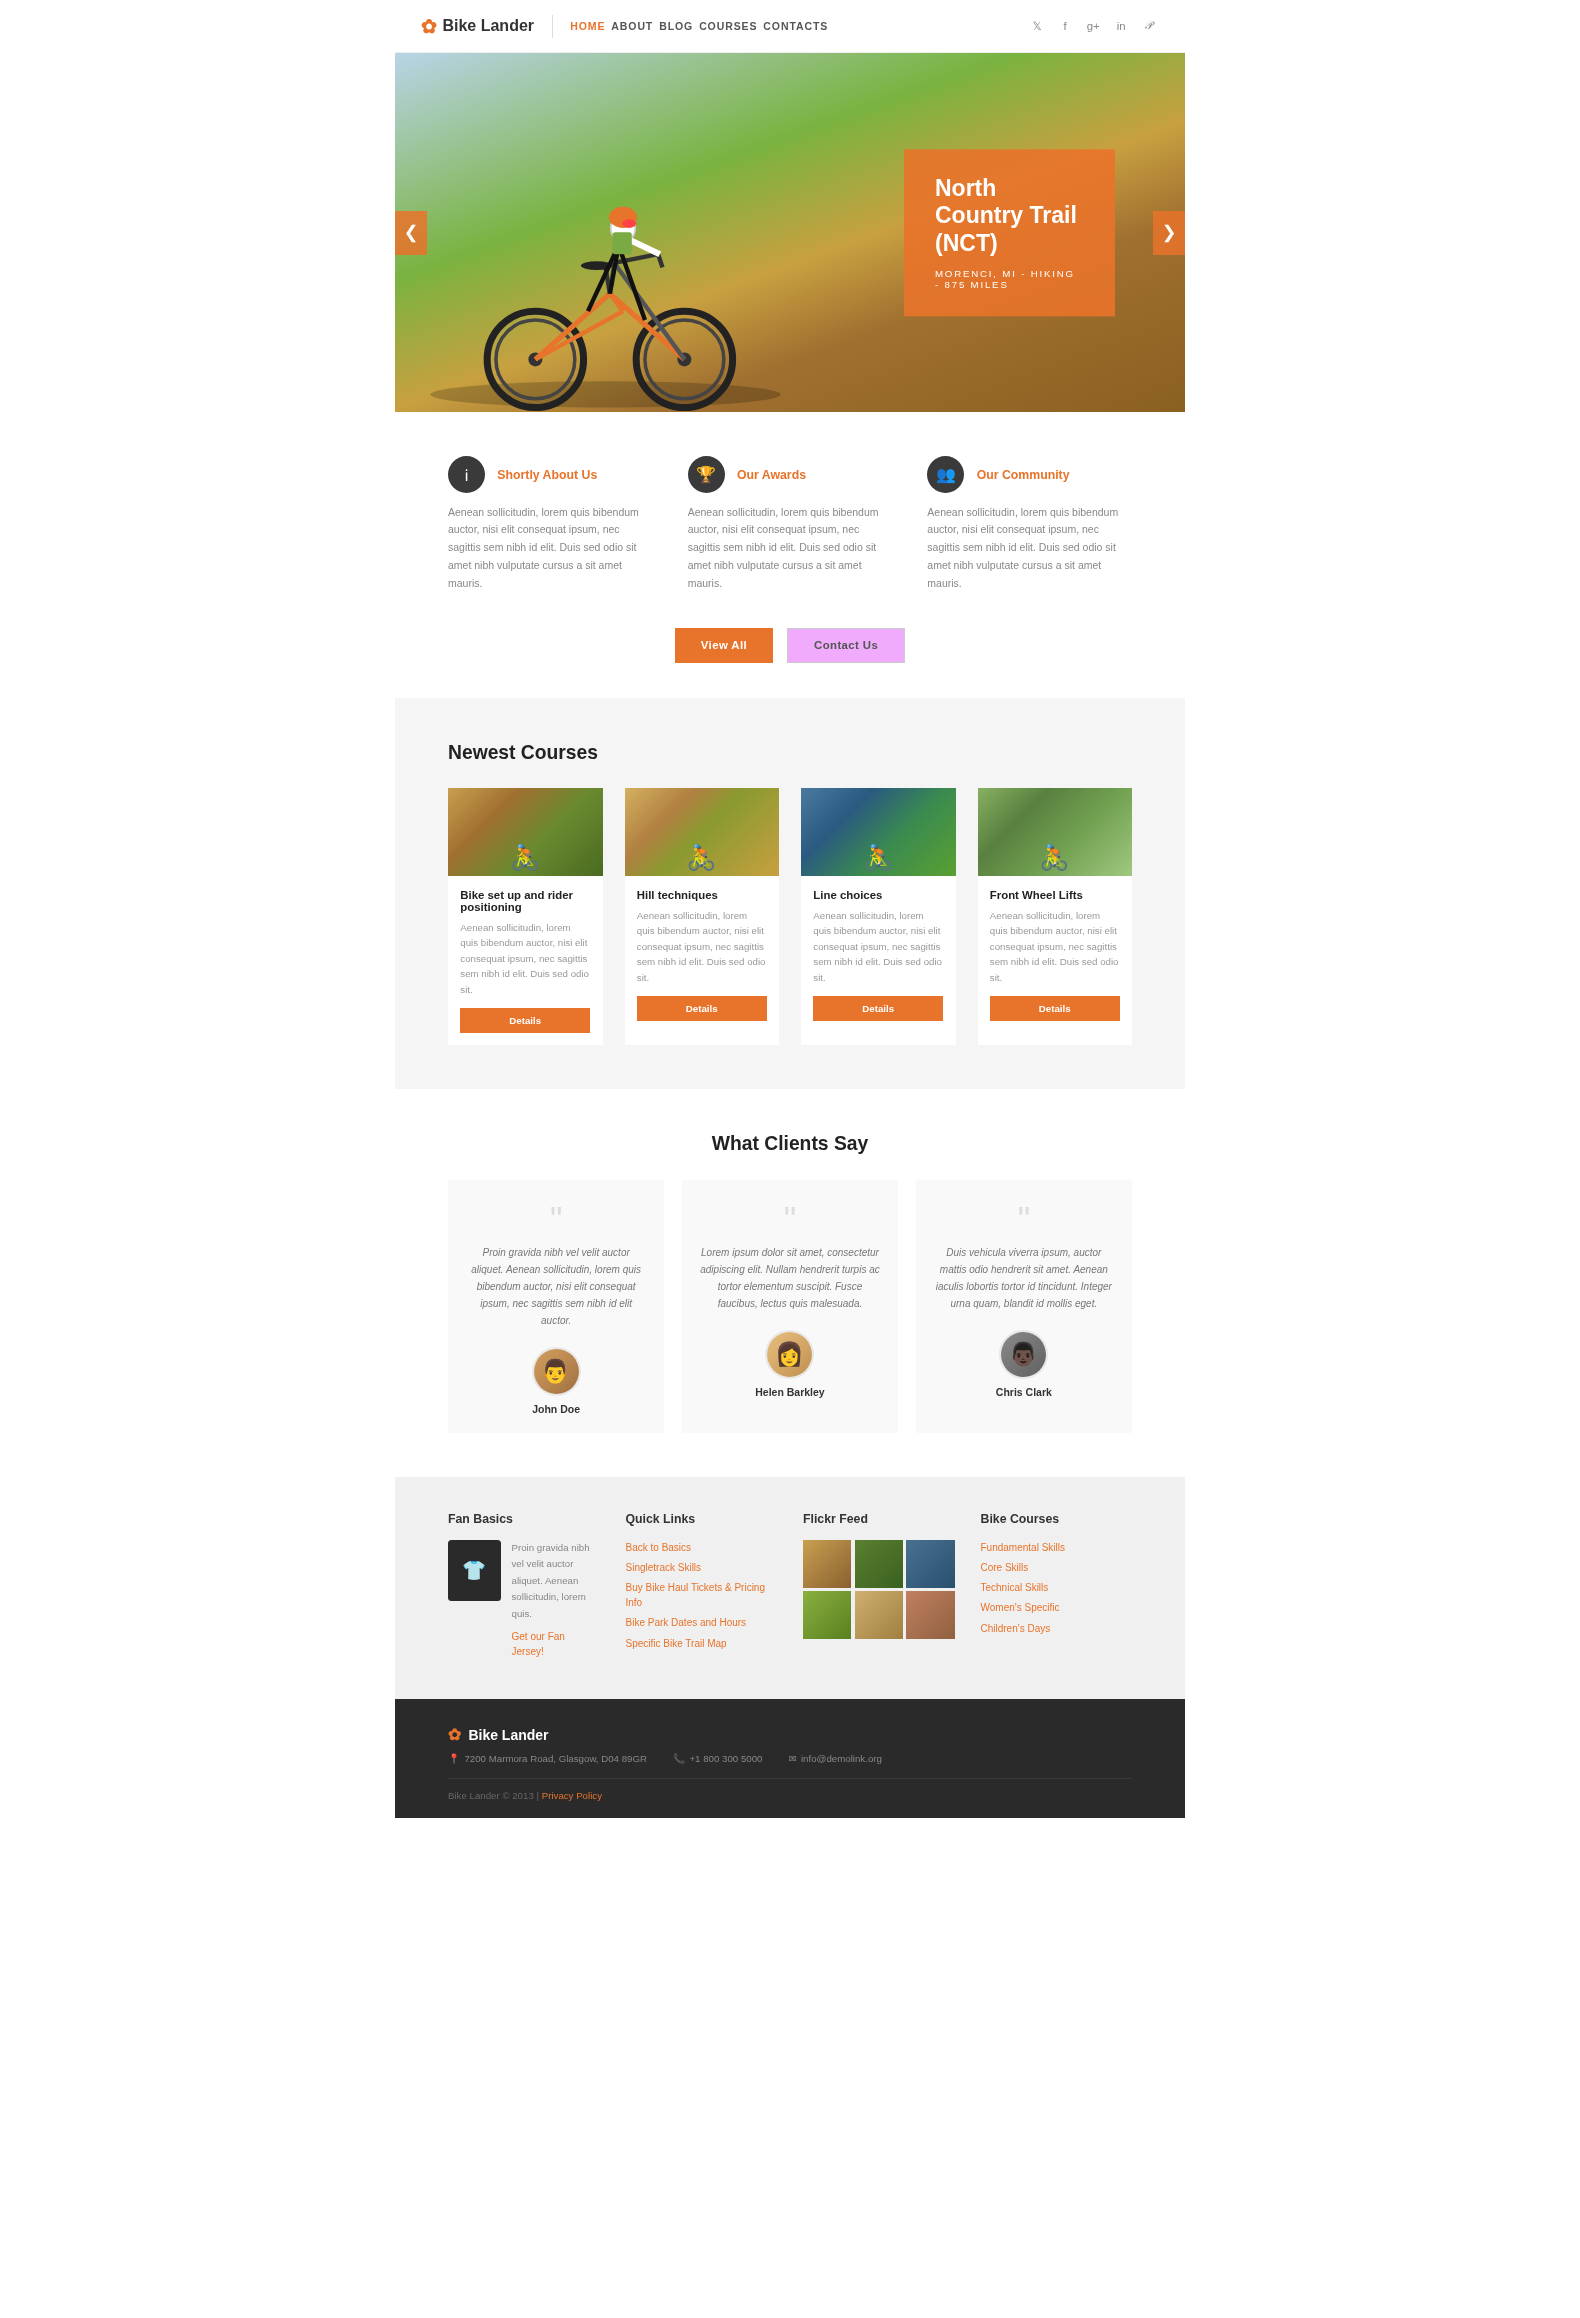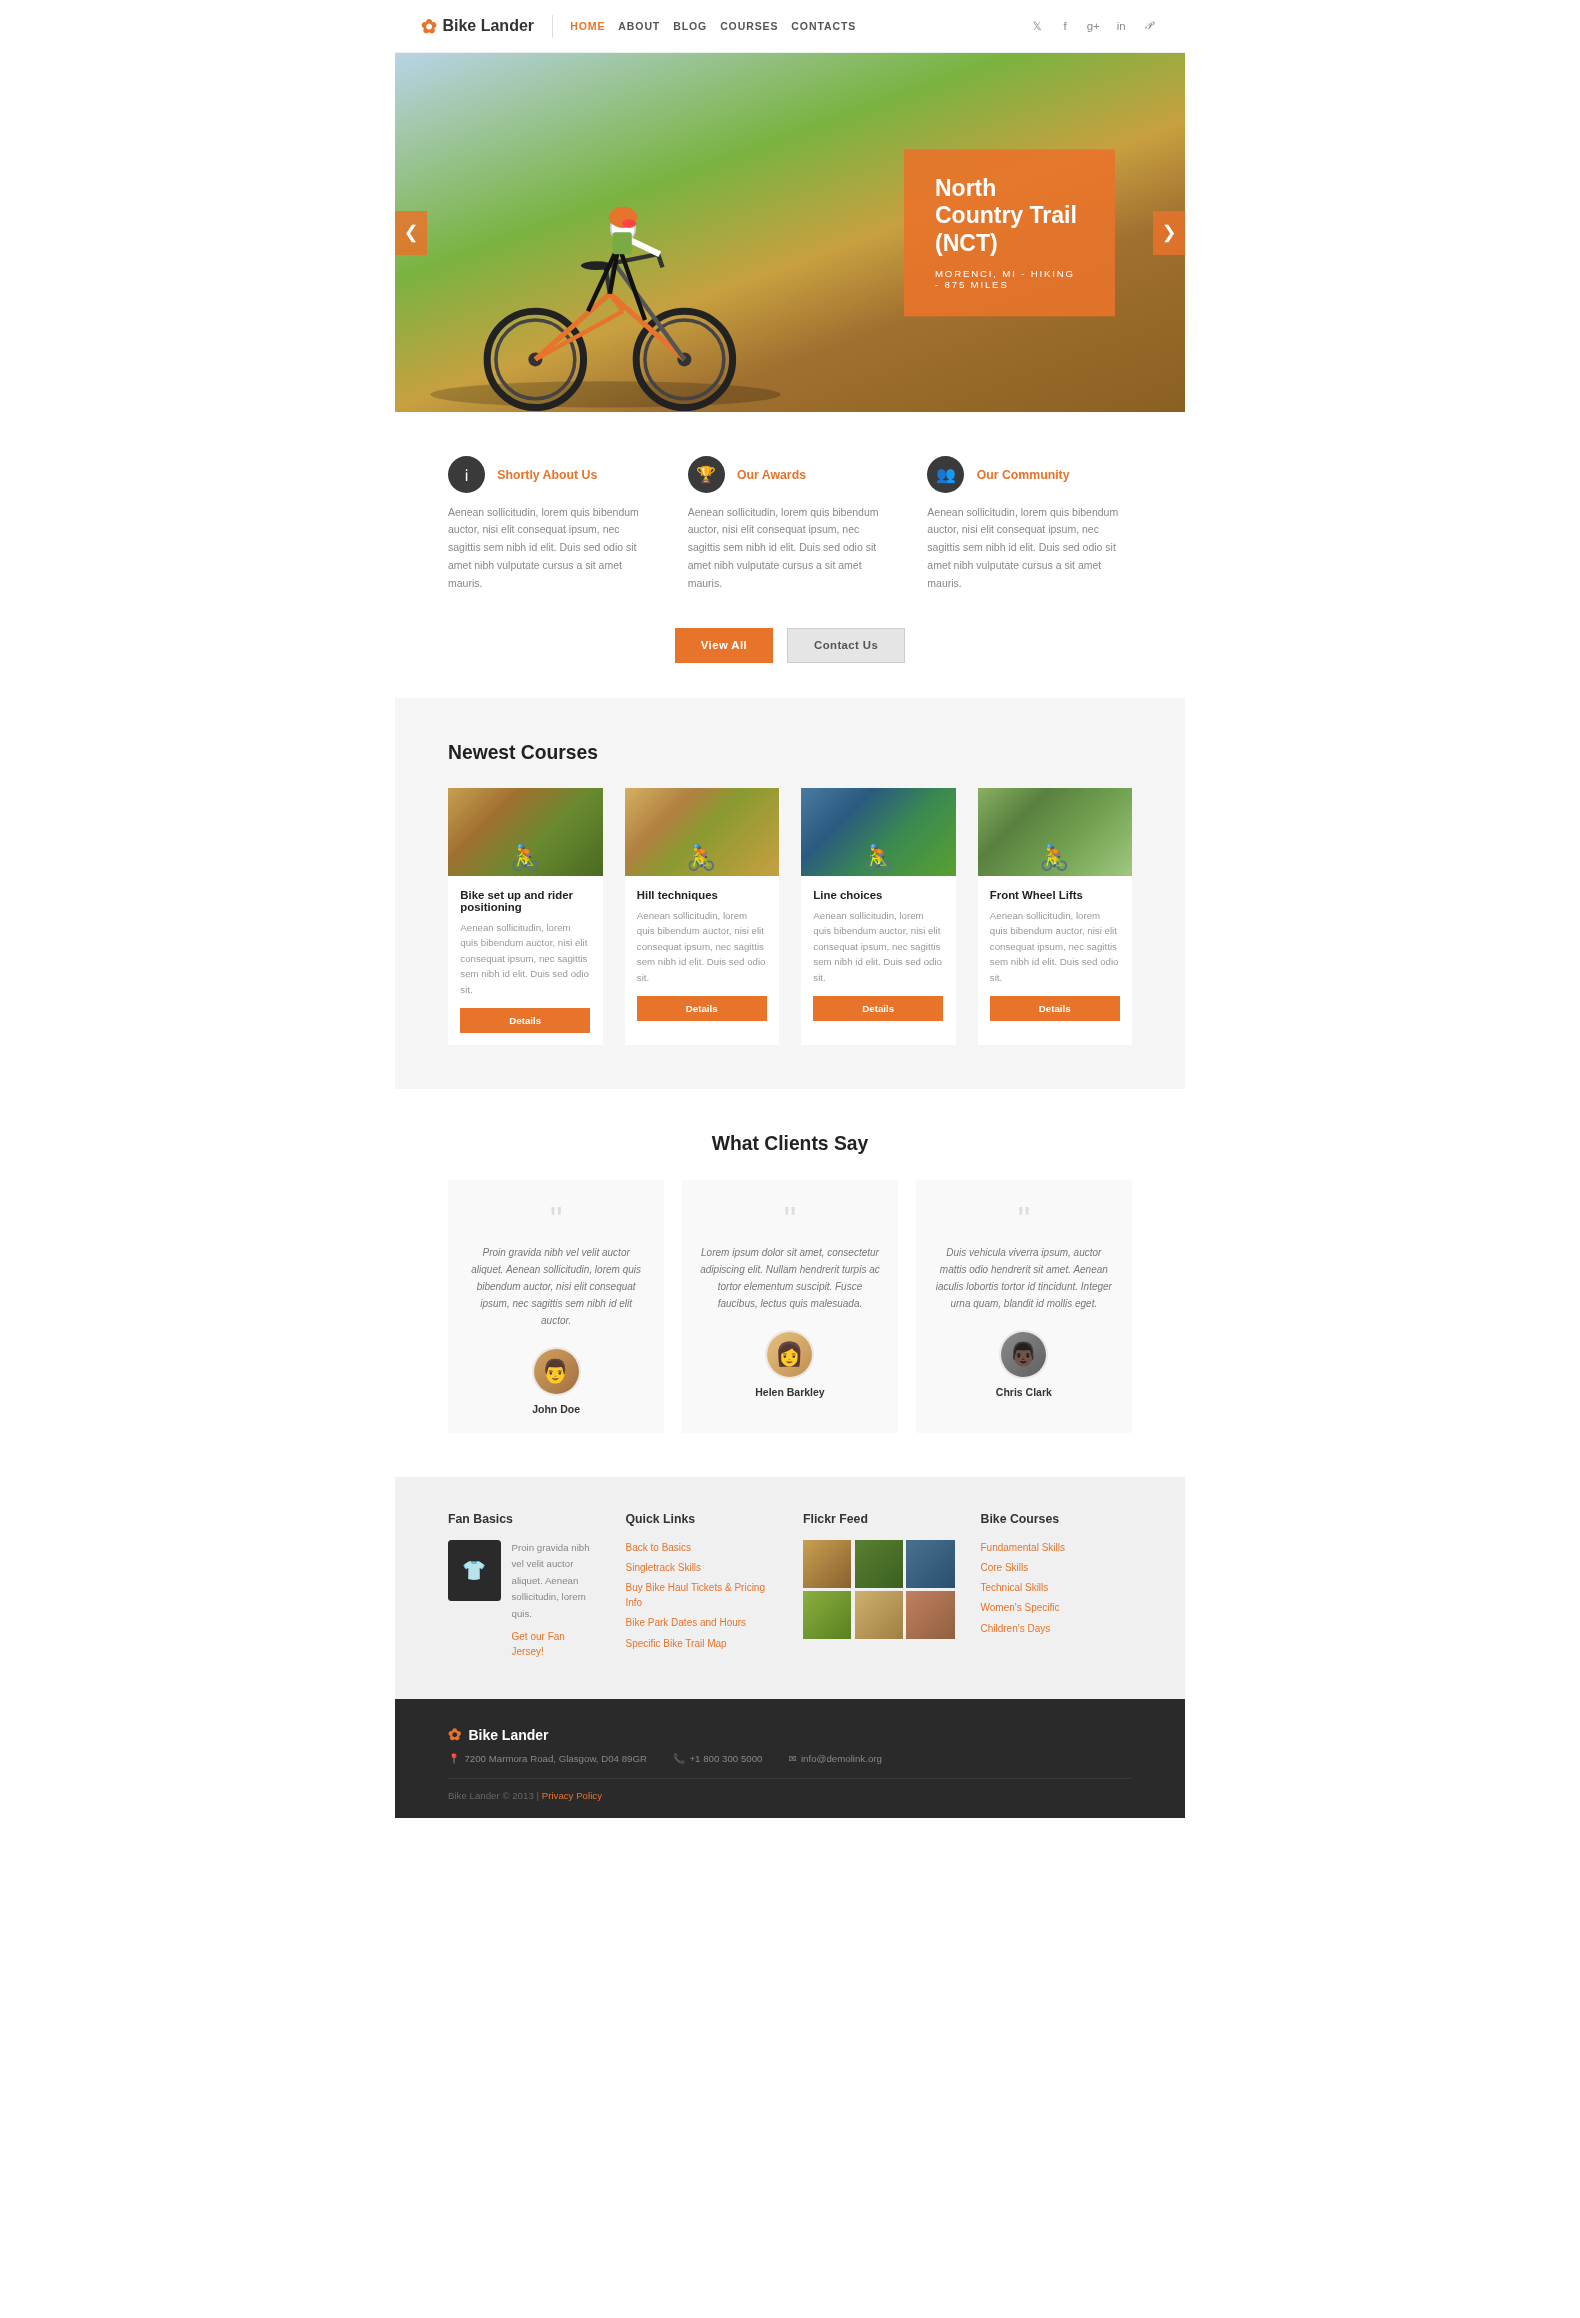--- a/index.html
+++ b/index.html
@@ -26,21 +26,21 @@
       border-right: 0.9px solid #ddd;
       padding-right: 17.6px;
       margin-right: 17.6px;
     }
     .logo-icon {
       color: #e8732a;
       font-size: 19.3px;
     }
     .nav {
       display: flex;
-      gap: 13px;
+      gap: 6px;
       flex: 1;
     }
     .nav a {
       text-decoration: none;
       color: #555;
       font-size: 10.5px;
       font-weight: 600;
       letter-spacing: 0.9px;
       text-transform: uppercase;
     }
@@ -164,21 +164,21 @@
       background: #e8732a;
       color: #fff;
       border: none;
       padding: 10.5px 26px;
       font-size: 11.4px;
       font-weight: bold;
       cursor: pointer;
       letter-spacing: 0.4px;
     }
     .btn-outline {
-      background: #e5e5e5;
+      background: #f0abfc;
       color: #555;
       border: 1.8px solid #ccc;
       padding: 10.5px 26px;
       font-size: 11.4px;
       font-weight: bold;
       cursor: pointer;
       letter-spacing: 0.4px;
     }
 
     

